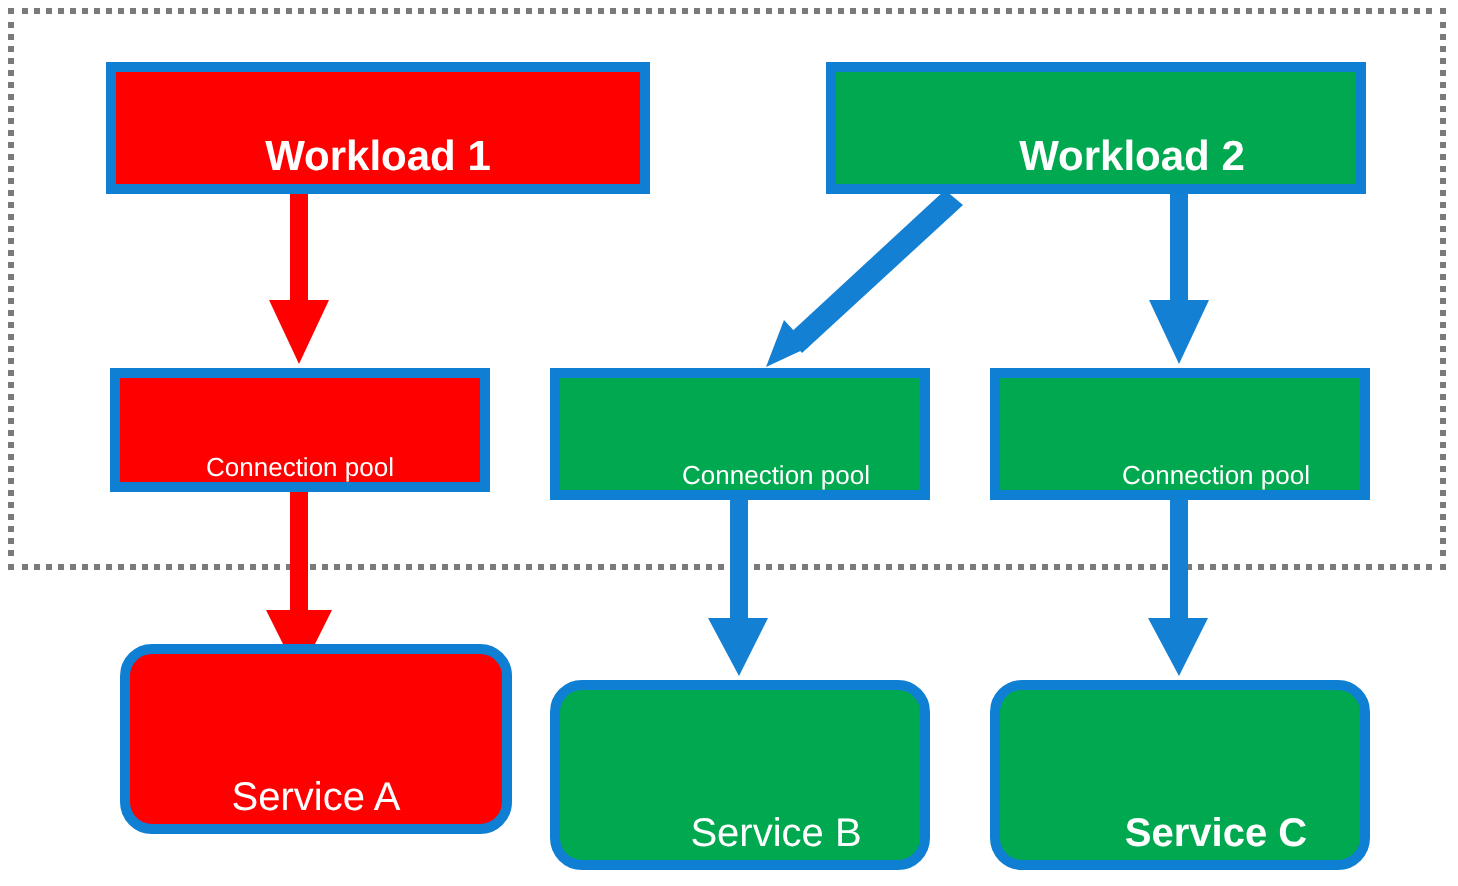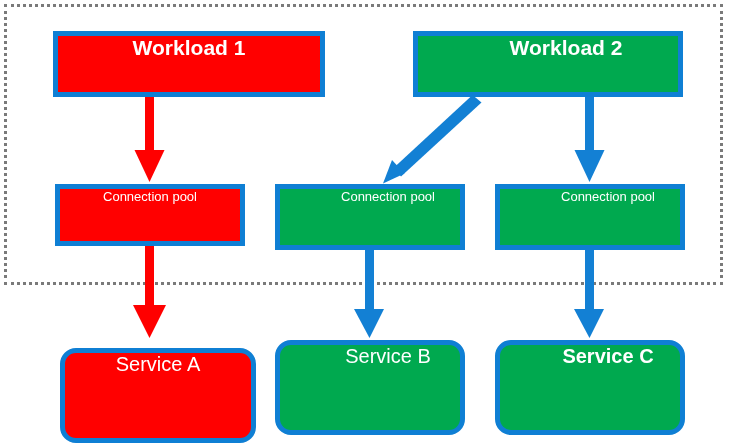--- a/index.html
+++ b/index.html
@@ -27,21 +27,21 @@
     box-sizing: border-box;
     border: 3px dotted #7a7a7a;
     pointer-events: none;
   }
   
   .node {
     position: absolute;
     box-sizing: border-box;
     border: 5px solid #0f7fd4;
     display: flex;
-    align-items: flex-start;
+    align-items: flex-end;
     justify-content: center;
     text-align: center;
     color: #ffffff;
     line-height: 1.18;
     z-index: 4;
   }
   .node .label {
     display: block;
     width: 100%;
     padding: 0 4px;
@@ -117,21 +117,21 @@
   </div>
 
   <div class="node fill-green t-pool" style="left:275px; top:184px; width:190px; height:66px;">
     <span class="label">Connection pool</span>
   </div>
 
   <div class="node fill-green t-pool" style="left:495px; top:184px; width:190px; height:66px;">
     <span class="label">Connection pool</span>
   </div>
 
-  <div class="node fill-red rounded t-service" style="left:60px; top:348px; width:196px; height:95px;">
+  <div class="node fill-red rounded t-service" style="left:60px; top:322px; width:196px; height:95px;">
     <span class="label">Service A</span>
   </div>
 
   <div class="node fill-green rounded t-service" style="left:275px; top:340px; width:190px; height:95px;">
     <span class="label">Service B</span>
   </div>
 
   <div class="node fill-green rounded t-service" style="left:495px; top:340px; width:190px; height:95px;font-weight:bold;">
     <span class="label">Service C</span>
   </div>

